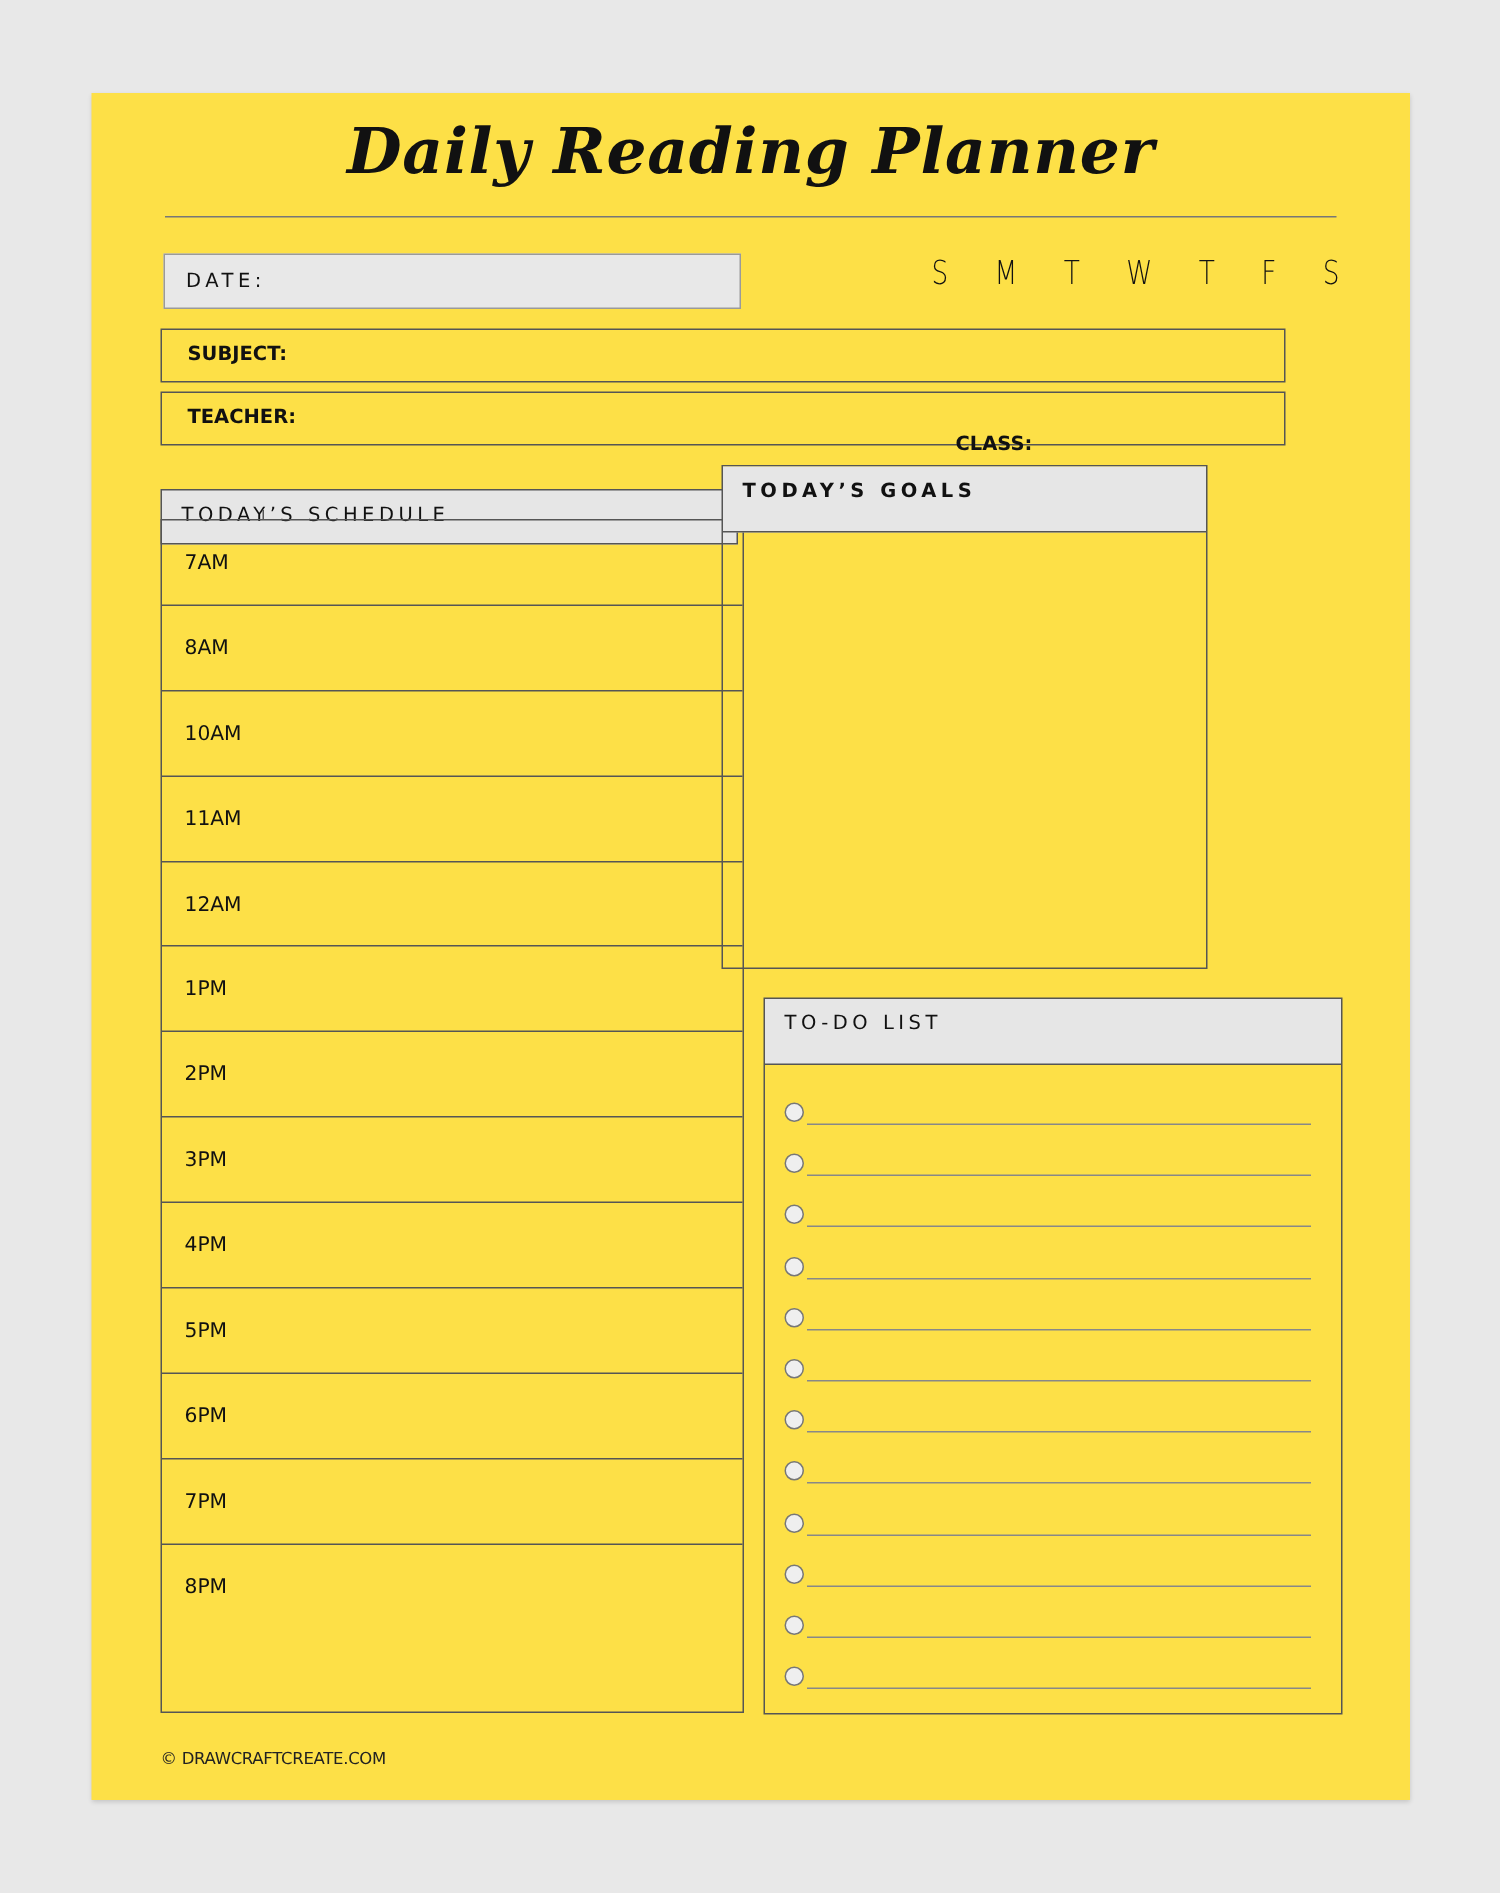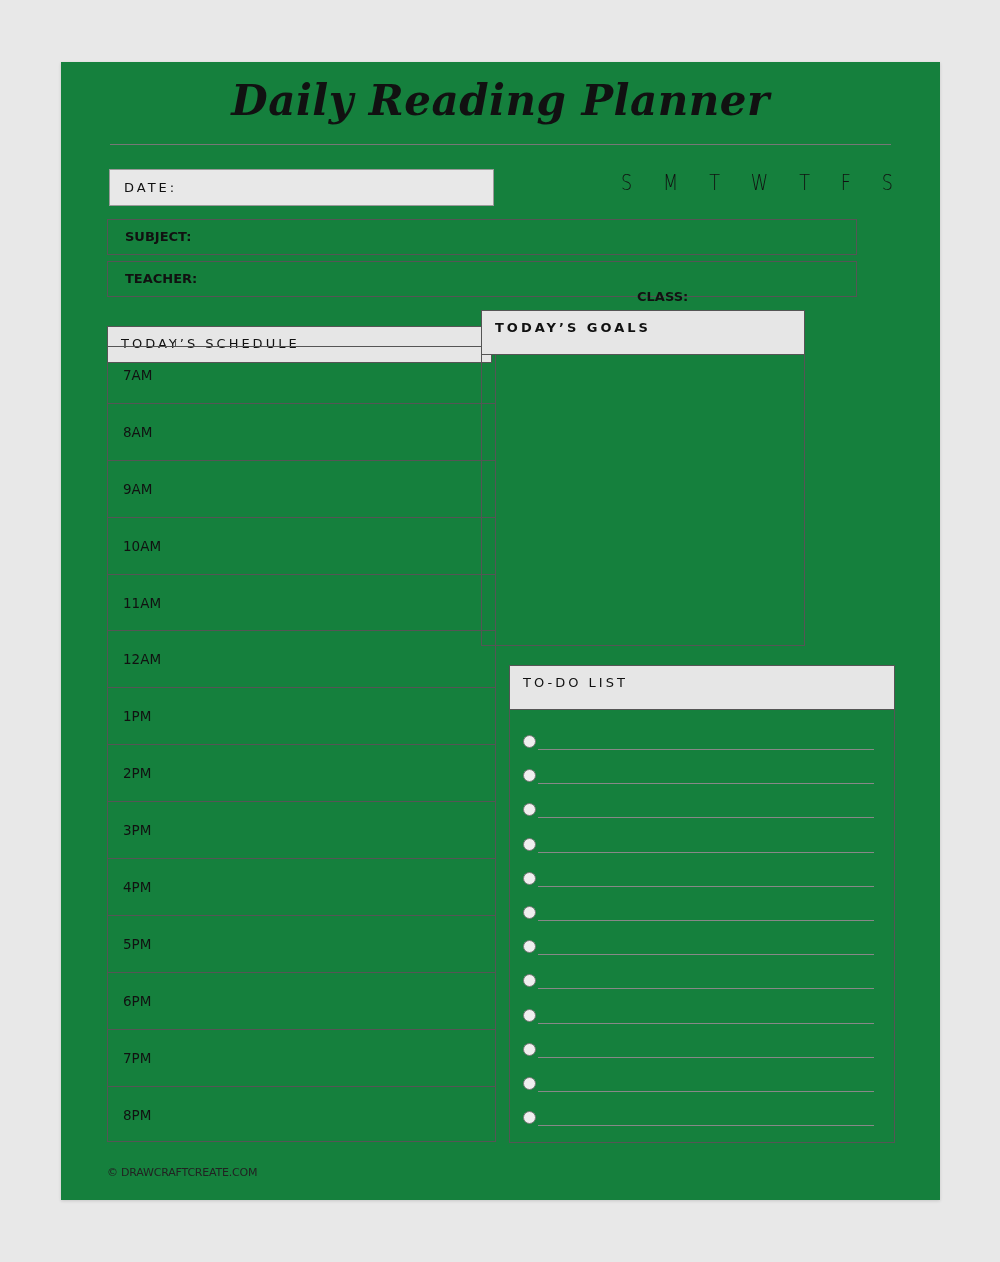--- a/index.html
+++ b/index.html
@@ -1,17 +1,17 @@
 <!DOCTYPE html>
 <html><head>
 <meta charset="utf-8">
 <style>
   html,body{margin:0;padding:0;}
   body{width:1000px;height:1262px;background:#e8e8e8;position:relative;font-family:"DejaVu Sans","Liberation Sans",sans-serif;color:#111;overflow:hidden;}
-  .page{position:absolute;left:61px;top:62px;width:879px;height:1138px;background:#15803d;box-shadow:0 1px 3px rgba(0,0,0,0.15);}
+  .page{position:absolute;left:61px;top:62px;width:879px;height:1138px;background:#fde047;box-shadow:0 1px 3px rgba(0,0,0,0.15);}
   .abs{position:absolute;box-sizing:border-box;}
   .title{left:0;top:14px;width:879px;text-align:center;font-family:"DejaVu Serif","Liberation Serif",serif;font-style:italic;font-size:42px;font-weight:bold;letter-spacing:0.5px;color:#111;}
   .title-rule{left:49px;top:82px;width:781px;height:0;border-top:1.5px solid #777;}
   .date-box{left:48px;top:107px;width:385px;height:37px;background:#e8e8e8;border:1.5px solid #9a9a9a;font-size:13px;letter-spacing:3px;padding:10px 0 0 14px;}
   .days{left:560px;top:108px;width:280px;height:30px;display:flex;justify-content:space-between;font-family:"DejaVu Sans","Liberation Sans",sans-serif;font-size:22px;font-weight:300;transform:scaleX(0.8);transform-origin:left;width:340px;}
   .days span{display:inline-block;}
   .field{left:46px;width:750px;height:36px;border:1.5px solid #555;font-size:13px;font-weight:bold;padding:9px 0 0 17px;}
   .subject{top:157px;}
   .teacher{top:199px;}
   .class-label{position:absolute;left:529px;top:9px;margin-top:18px;}
@@ -53,21 +53,20 @@
   <div class="abs field teacher">
     <span>TEACHER:</span>
     <span class="class-label">CLASS:</span>
   </div>
 
   <div class="abs hdr sched-hdr">TODAY’S SCHEDULE</div>
   <div class="abs connector"></div>
   <div class="abs sched">
     <div class="slot"><span>7AM</span></div>
     <div class="slot"><span>8AM</span></div>
-    <div class="slot"><span>9AM</span></div>
     <div class="slot"><span>10AM</span></div>
     <div class="slot"><span>11AM</span></div>
     <div class="slot"><span>12AM</span></div>
     <div class="slot"><span>1PM</span></div>
     <div class="slot"><span>2PM</span></div>
     <div class="slot"><span>3PM</span></div>
     <div class="slot"><span>4PM</span></div>
     <div class="slot"><span>5PM</span></div>
     <div class="slot"><span>6PM</span></div>
     <div class="slot"><span>7PM</span></div>

